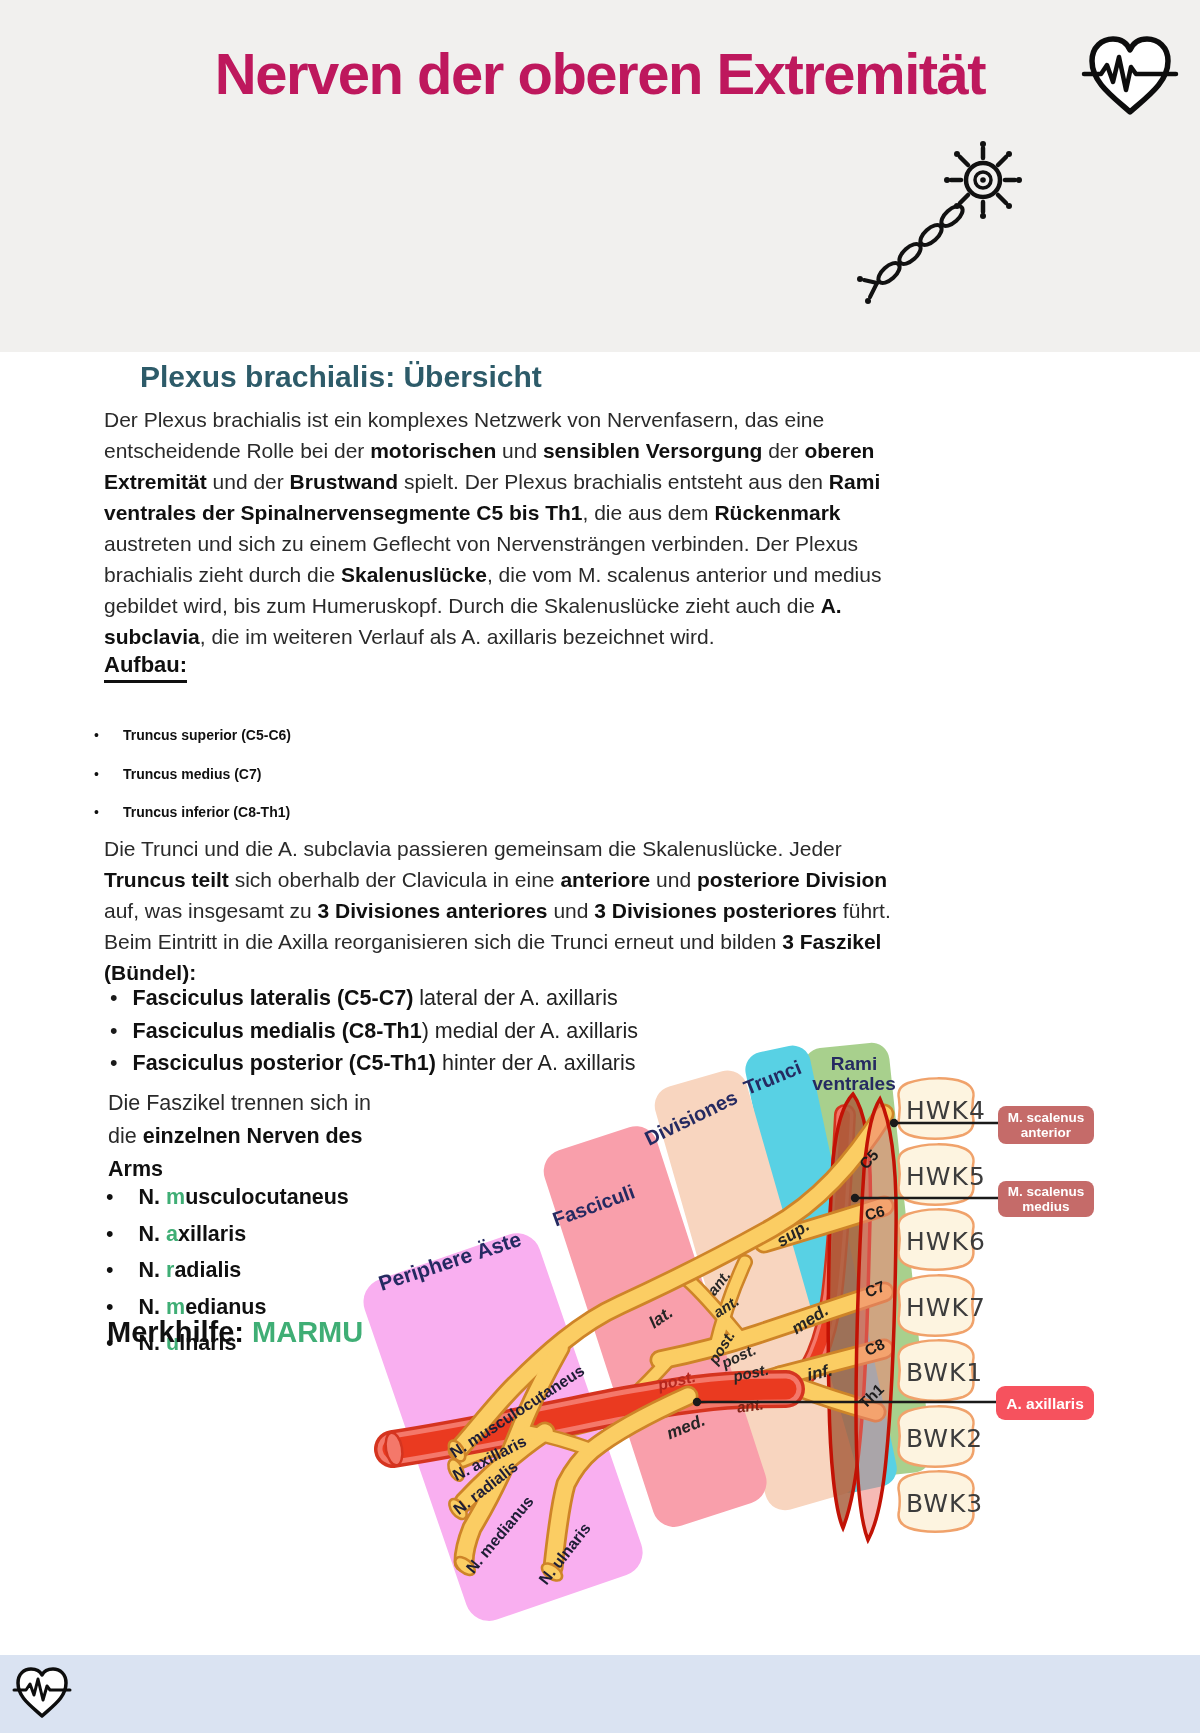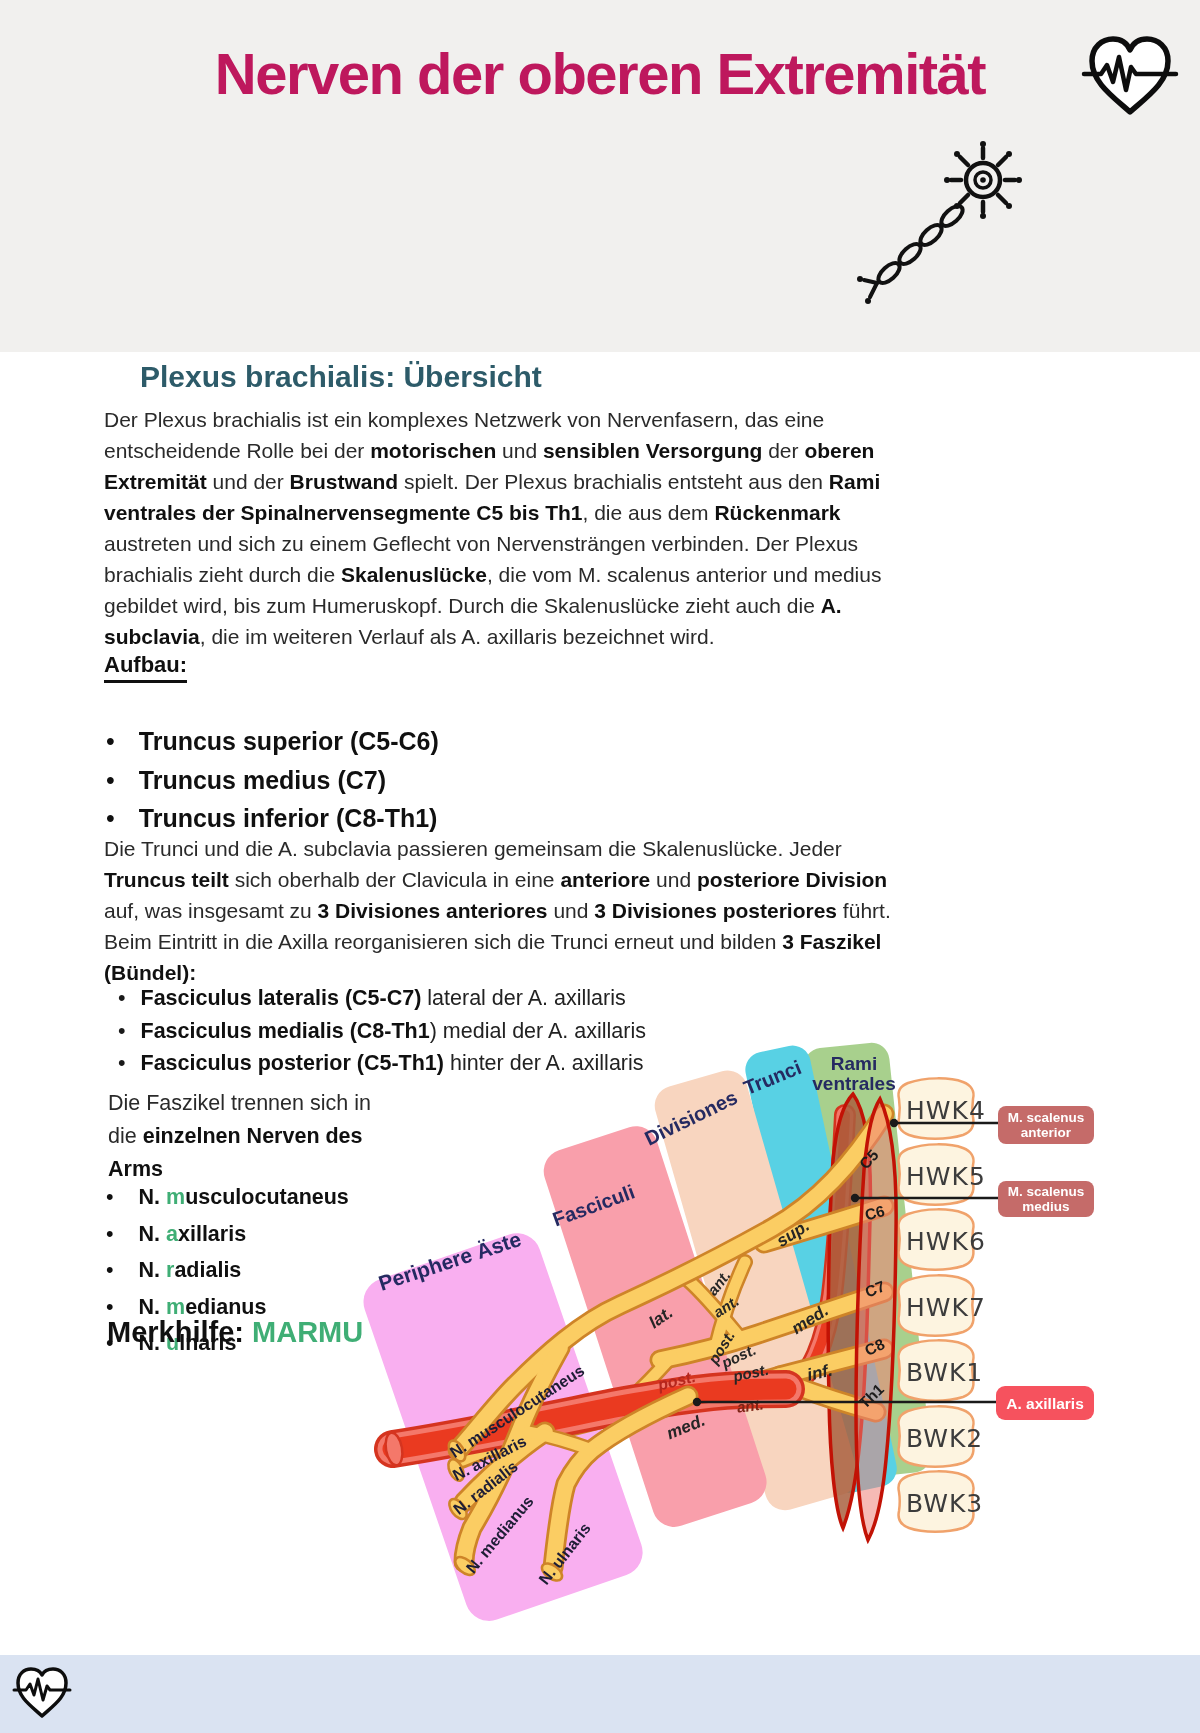--- a/index.html
+++ b/index.html
@@ -9,23 +9,23 @@
   
   .header{position:absolute;left:0;top:0;width:1200px;height:352px;background:#f1f0ee;}
   .title{position:absolute;left:100px;top:40px;width:1000px;text-align:center;
          font-size:58px;font-weight:700;letter-spacing:-1.5px;color:#be185d;}
   
   .h2{position:absolute;left:104px;top:360px;font-size:30px;font-weight:700;color:#2d5b69;margin-left:36px;}
   .para{font-size:21px;line-height:31px;color:#2a2a2a;}
   .b, .para b{font-weight:700;color:#101010;}
   .aufbau{position:absolute;left:104px;top:652px;font-size:22px;font-weight:700;color:#101010;
           border-bottom:3px solid #101010;padding-bottom:2px;}
-  .t-item{position:absolute;left:106px;display:flex;font-size:25px;font-weight:700;color:#101010;}
+  .t-item{position:absolute;left:94px;display:flex;font-size:14px;font-weight:700;color:#101010;}
   .t-item::before{content:"•";font-weight:400;margin-right:24px;}
-  .f-item{position:absolute;left:118px;display:flex;font-size:21.5px;}
+  .f-item{position:absolute;left:110px;display:flex;font-size:21.5px;}
   .f-item::before{content:"•";margin-right:15px;color:#1a1a1a;}
   .n-item{position:absolute;left:106px;display:flex;font-size:21.5px;font-weight:700;color:#101010;}
   .n-item::before{content:"•";font-weight:400;margin-right:25px;}
   .merk{position:absolute;left:107px;top:1316px;font-size:29px;font-weight:700;color:#101010;}
   
   .footer{position:absolute;left:0;top:1655px;width:1200px;height:78px;background:#dae3f2;}
   svg text{font-family:"Liberation Sans",sans-serif;}
   .bandlab{font-size:20px;font-weight:700;fill:#252a61;}
   .vlab{font-size:25px;fill:#3c3c3c;letter-spacing:1px;font-family:"DejaVu Sans",sans-serif;}
   .rootlab{font-size:15.5px;font-weight:700;fill:#1c1c1c;}

